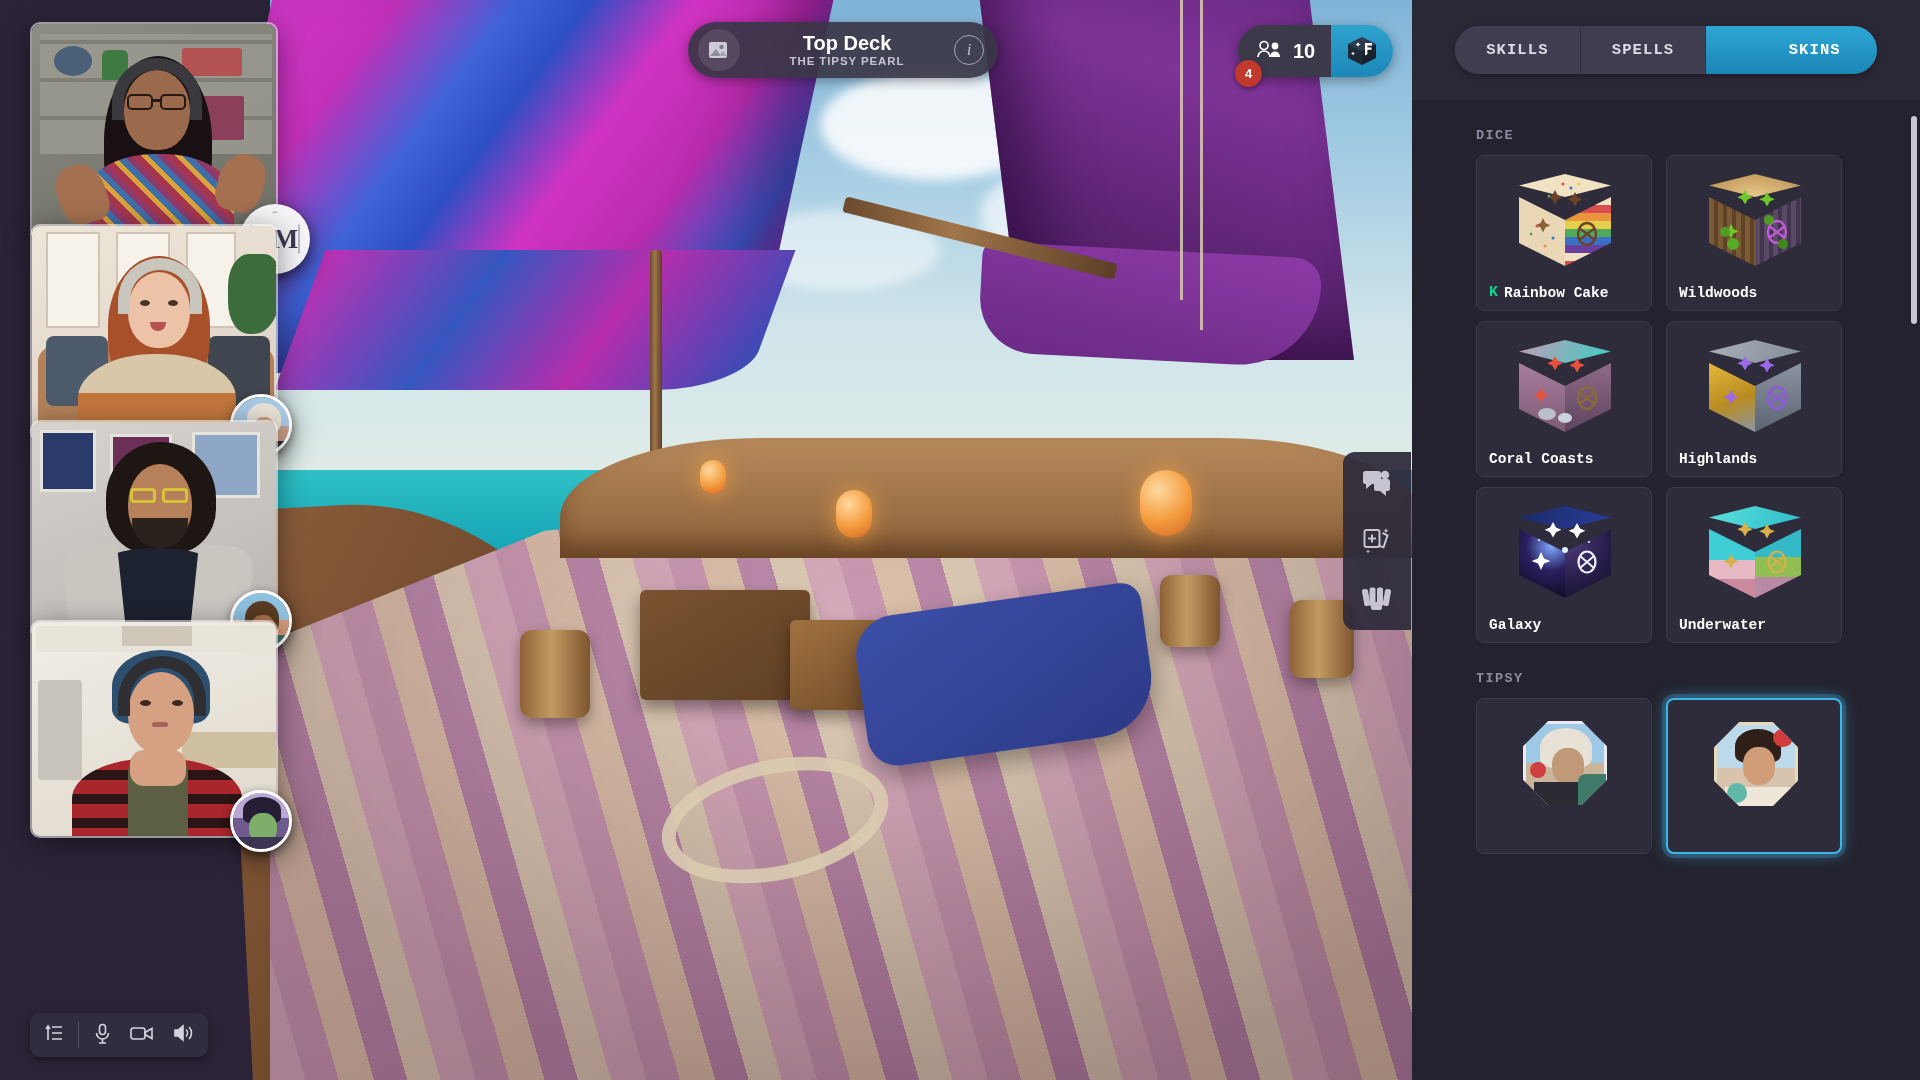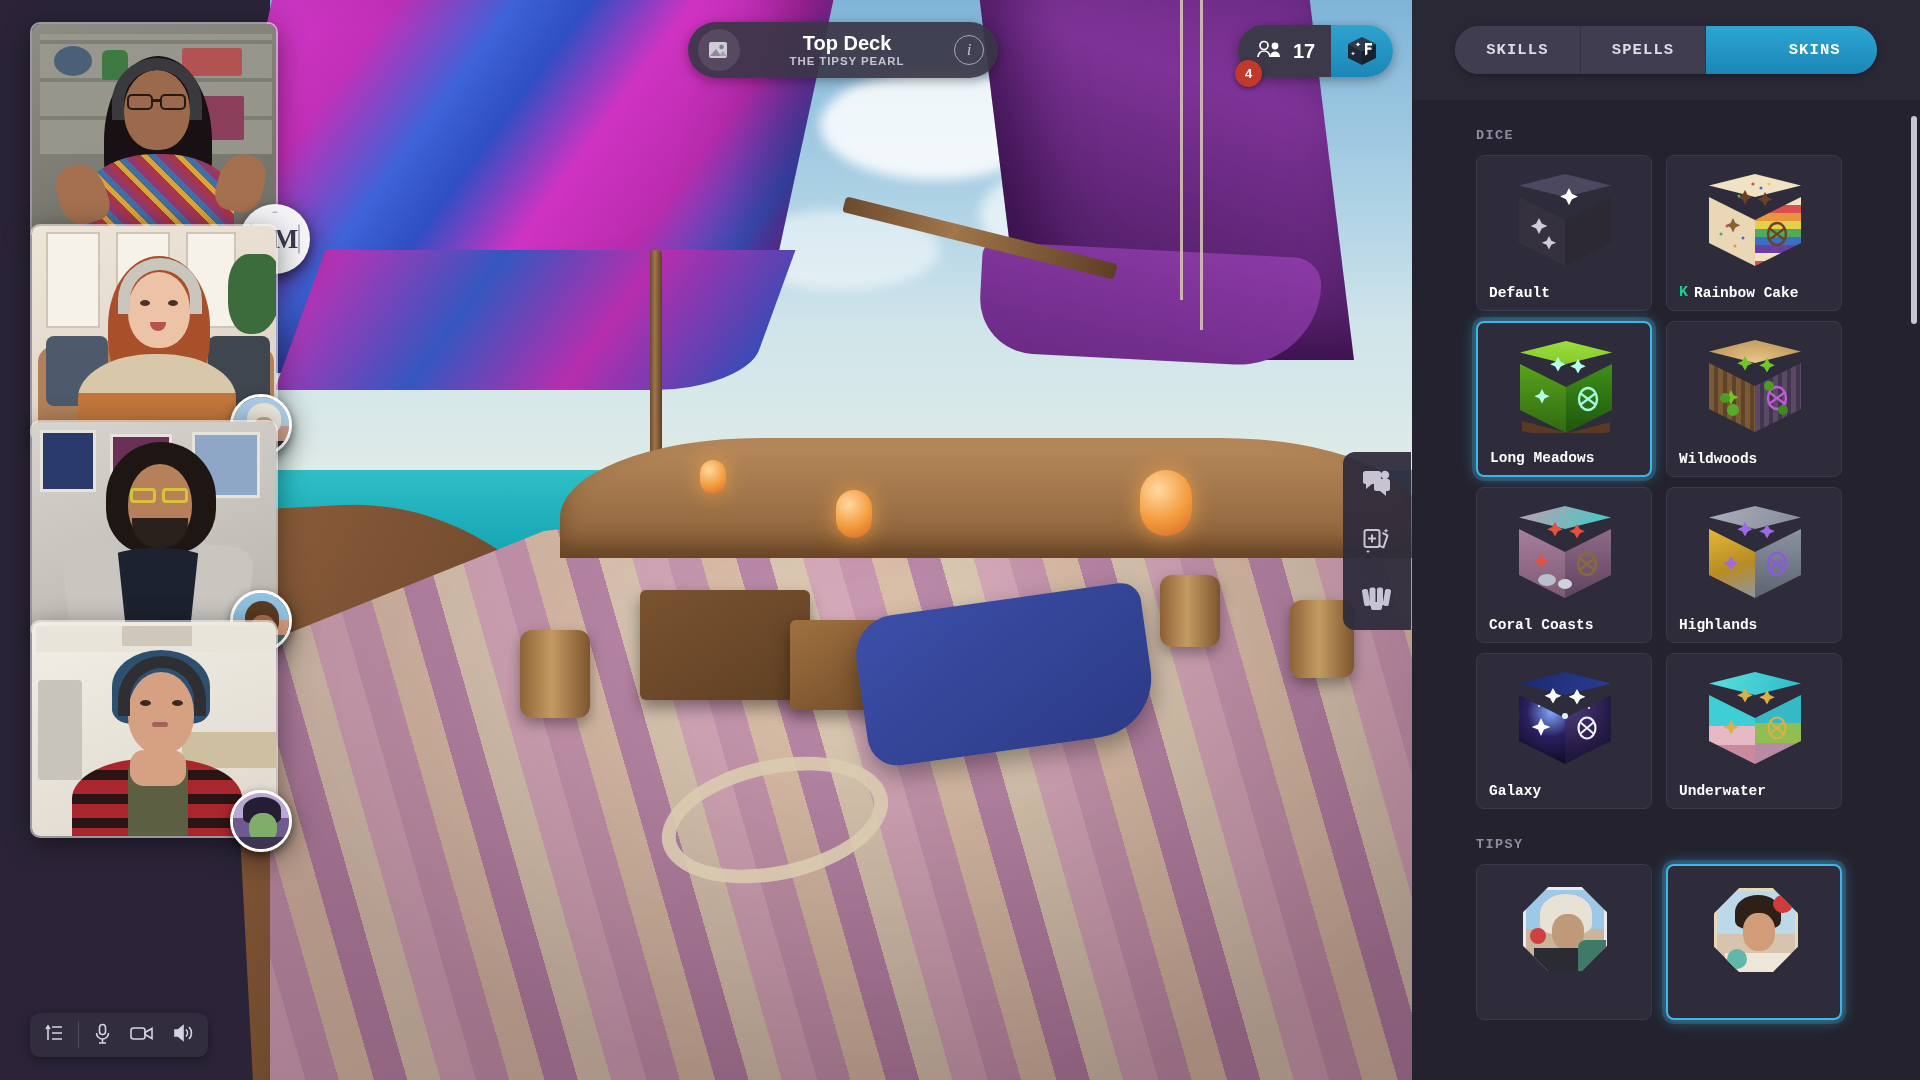--- a/index.html
+++ b/index.html
@@ -373,21 +373,21 @@
     <div class="chip-group">
       <div class="chip-players">
         <span>
           <svg width="28" height="20" viewBox="0 0 28 20" fill="none" stroke="#fff" stroke-width="1.7">
             <circle cx="8" cy="6.5" r="4"></circle>
             <path d="M2 18c0-3.6 2.8-6 6-6s6 2.4 6 6"></path>
             <circle cx="19" cy="7" r="3.4" fill="#fff" stroke="none"></circle>
             <path d="M14 18c0-3.2 2.4-5.4 5-5.4s5 2.2 5 5.4" fill="#fff" stroke="none"></path>
           </svg>
         </span>
-        <span>17</span>
+        <span>10</span>
         <span class="notif">4</span>
       </div>
       <div class="chip-dice">
         <svg width="34" height="34" viewBox="0 0 34 34">
           <path d="M17 3 L31 10 L17 17 L3 10 Z" fill="#2f3a4d"></path>
           <path d="M3 10 L17 17 L17 31 L3 24 Z" fill="#1f2836"></path>
           <path d="M31 10 L17 17 L17 31 L31 24 Z" fill="#17202c"></path>
           <path d="M20 9 h7 v2.4 h-4.6 v2.1 h4.1 v2.3 h-4.1 v4.4 l-2.4 1.2 Z" fill="#fff"></path>
           <path d="M13 8.2l1 1.6 1.7.6-1.7.7-1 1.6-1-1.6-1.7-.7 1.7-.6z" fill="#fff"></path>
           <path d="M8 17.6l.8 1.4 1.5.5-1.5.6-.8 1.4-.8-1.4-1.5-.6 1.5-.5z" fill="#e9eef5"></path>
@@ -572,37 +572,20 @@
         <div class="tab active">SKINS</div>
       </div>
     </div>
 
     <div class="panel-body">
 
       <div class="sec-title">DICE</div>
 
       <div class="grid">
 
-        <div class="card">
-          <div class="thumb">
-            <div class="cube">
-              <div class="top" style="background:#4c4860;"></div>
-              <div class="lf" style="background:#35313f;"></div>
-              <div class="rt" style="background:#2c2935;"></div>
-              <svg style="position:absolute;left:0;top:0;" width="92" height="92" viewBox="0 0 92 92">
-                <path d="M50 14 l3 6 6 2.6 -6 2.6 -3 6 -3 -6 -6 -2.6 6 -2.6z" fill="#fff"></path>
-                <path d="M20 44 l2.8 5.6 5.6 2.4 -5.6 2.4 -2.8 5.6 -2.8 -5.6 -5.6 -2.4 5.6 -2.4z" fill="#cfccdb"></path>
-                <path d="M30 62 l2.4 4.8 4.8 2 -4.8 2 -2.4 4.8 -2.4 -4.8 -4.8 -2 4.8 -2z" fill="#cfccdb"></path>
-              </svg>
-            </div>
-          </div>
-          <div class="cap">
-            <span>Default</span>
-          </div>
-        </div>
 
         <div class="card">
           <div class="thumb">
             <div class="cube">
               <div class="top" style="background:#f1e2c4;"></div>
               <div class="lf" style="background:#e9d7b5;"></div>
               <div class="rt" style="background:repeating-linear-gradient(180deg,#f1e2c4 0 8px,#d94e4e 8px 16px,#e8953c 16px 24px,#e6cf4a 24px 32px,#4fab5c 32px 40px,#3a6fc4 40px 48px,#6b3fa0 48px 56px);"></div>
               <svg style="position:absolute;left:0;top:0;" width="92" height="92" viewBox="0 0 92 92">
                 <path d="M36 16 l2.6 5 5 2.2 -5 2.2 -2.6 5 -2.6 -5 -5 -2.2 5 -2.2z" fill="#6b4226"></path>
                 <path d="M56 18 l2.6 5 5 2.2 -5 2.2 -2.6 5 -2.6 -5 -5 -2.2 5 -2.2z" fill="#6b4226"></path>
@@ -619,40 +602,20 @@
                   <circle cx="26" cy="72" r="1.5" fill="#e8953c"></circle>
               </svg>
             </div>
           </div>
           <div class="cap">
             <span class="kbadge">K</span>
             <span>Rainbow Cake</span>
           </div>
         </div>
 
-        <div class="card selected">
-          <div class="thumb">
-            <div class="cube">
-              <div class="top" style="background:linear-gradient(#9ddc3c,#6fbb1f);"></div>
-              <div class="lf" style="background:linear-gradient(#5aa31c,#2f6a12);"></div>
-              <div class="rt" style="background:linear-gradient(#3f8f18,#1f560e);"></div>
-              <svg style="position:absolute;left:0;top:0;" width="92" height="92" viewBox="0 0 92 92">
-                <path d="M38 16 l2.8 5 5 2.2 -5 2.2 -2.8 5 -2.8 -5 -5 -2.2 5 -2.2z" fill="#b6ffe9"></path>
-                <path d="M58 18 l2.8 5 5 2.2 -5 2.2 -2.8 5 -2.8 -5 -5 -2.2 5 -2.2z" fill="#b6ffe9"></path>
-                <path d="M22 48 l2.6 5 5 2.2 -5 2.2 -2.6 5 -2.6 -5 -5 -2.2 5 -2.2z" fill="#b6ffe9"></path>
-                <ellipse cx="68" cy="58" rx="9" ry="11" fill="none" stroke="#9ffae0" stroke-width="2.4"></ellipse>
-                <path d="M60 52 l16 12M76 52 l-16 12" stroke="#9ffae0" stroke-width="2.2"></path>
-              </svg>
-              <div style="position:absolute;left:2px;bottom:0;width:88px;height:12px;background:#5a3a22;clip-path:polygon(0 0,46px 12px,92px 0,92px 10px,46px 20px,0 10px);"></div>
-            </div>
-          </div>
-          <div class="cap">
-            <span>Long Meadows</span>
-          </div>
-        </div>
 
         <div class="card">
           <div class="thumb">
             <div class="cube">
               <div class="top" style="background:radial-gradient(ellipse at 50% 50%,#e8c98a,#b78c4e);"></div>
               <div class="lf" style="background:repeating-linear-gradient(90deg,#7d5a36 0 5px,#5e4328 5px 9px);"></div>
               <div class="rt" style="background:repeating-linear-gradient(90deg,#5a4a68 0 5px,#41364e 5px 9px);"></div>
               <svg style="position:absolute;left:0;top:0;" width="92" height="92" viewBox="0 0 92 92">
                 <path d="M36 16 l2.8 5 5 2.2 -5 2.2 -2.8 5 -2.8 -5 -5 -2.2 5 -2.2z" fill="#6fc72a"></path>
                 <path d="M58 18 l2.8 5 5 2.2 -5 2.2 -2.8 5 -2.8 -5 -5 -2.2 5 -2.2z" fill="#6fc72a"></path>

